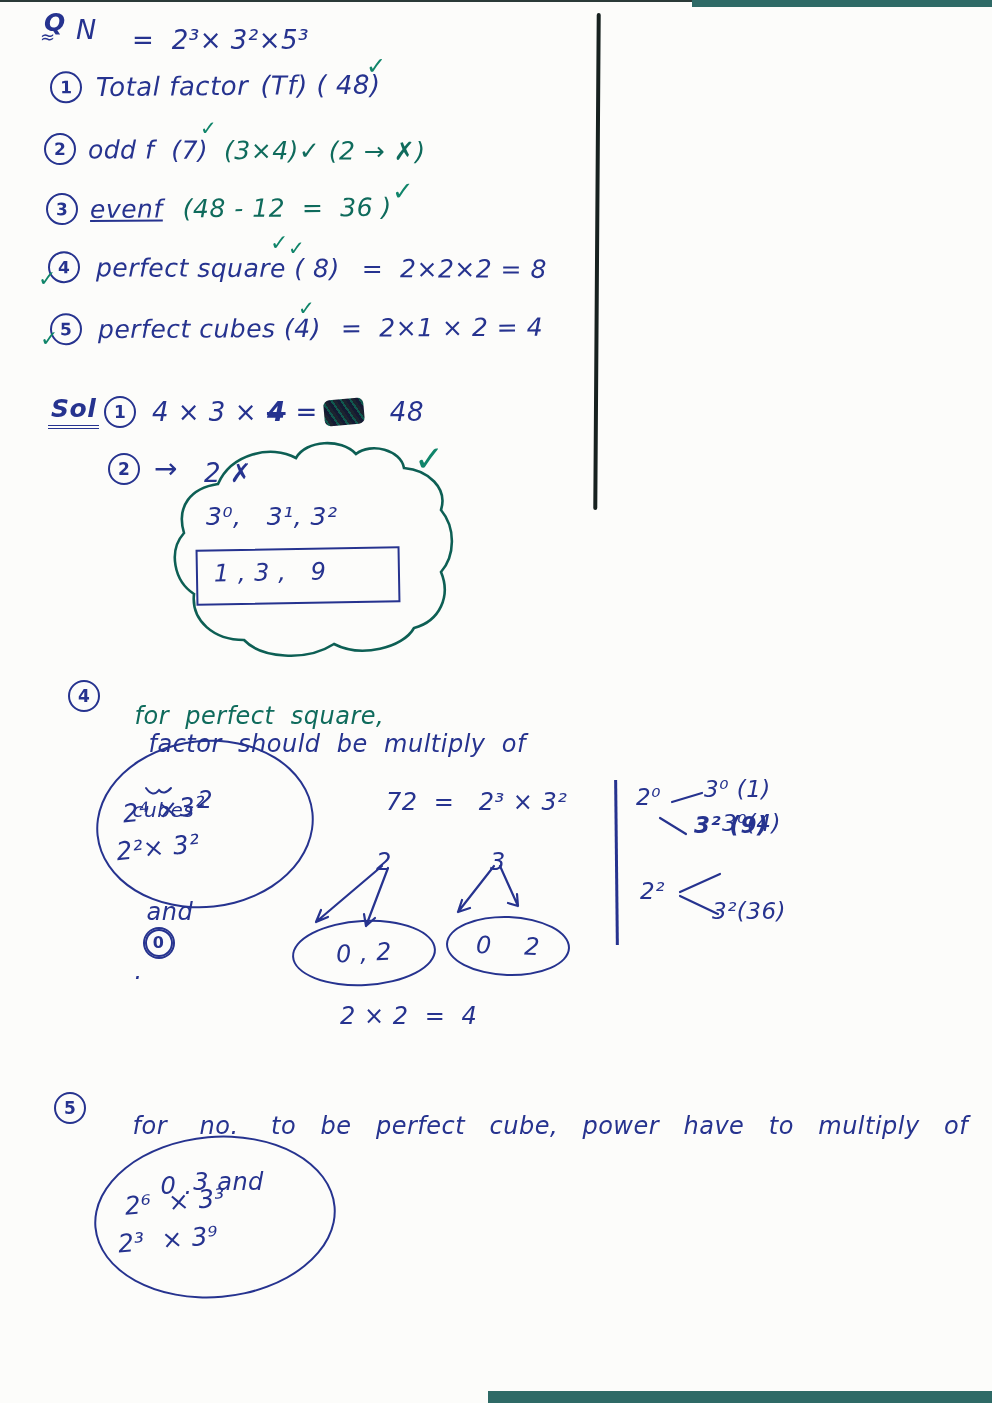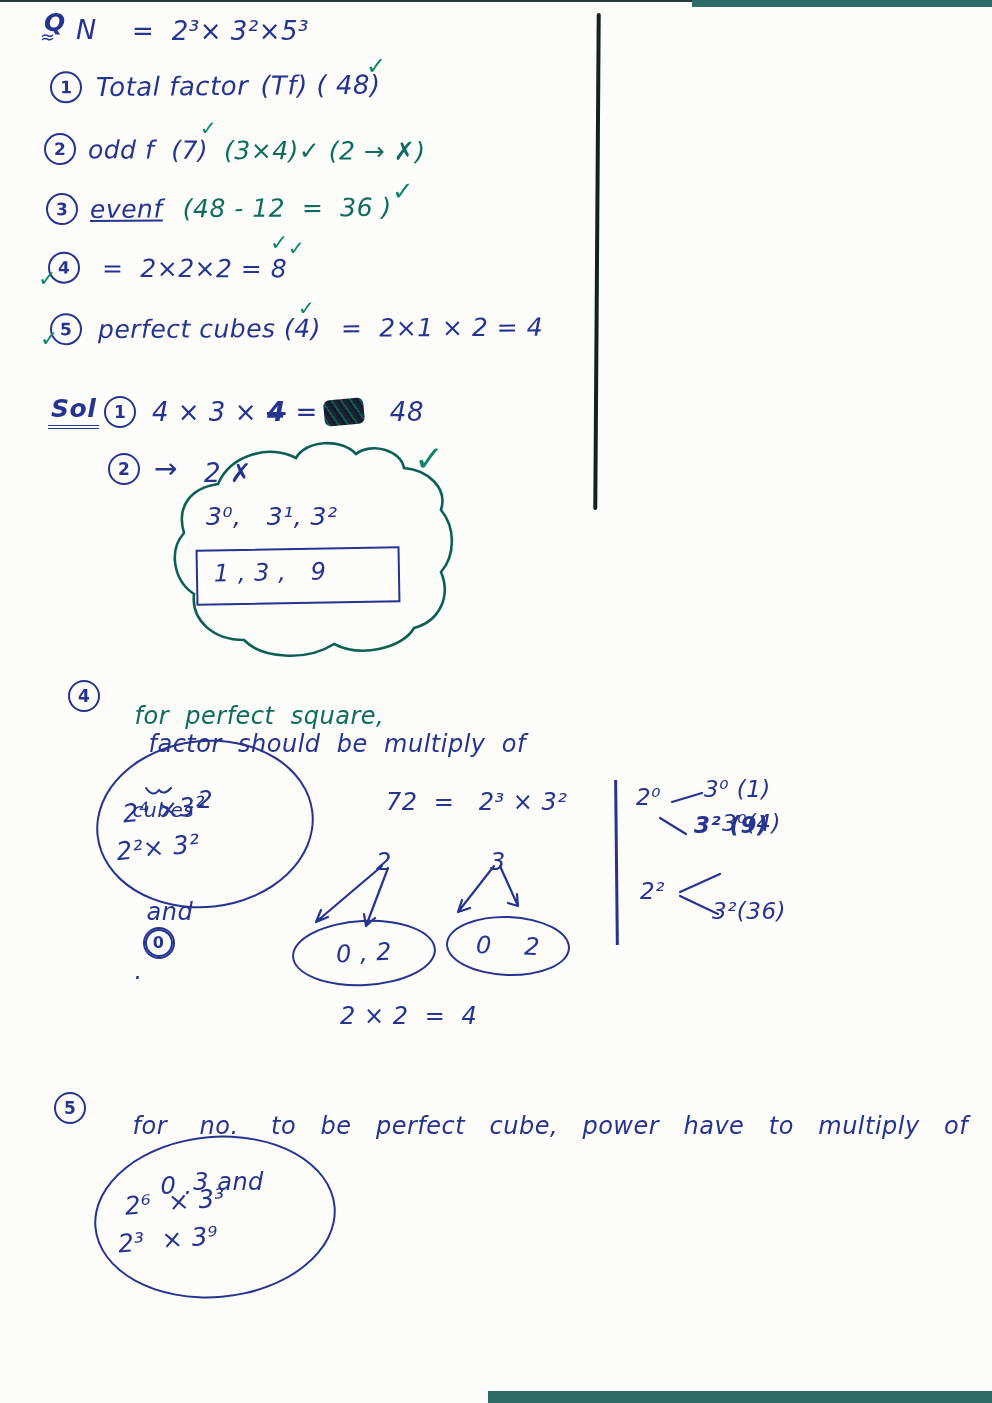--- a/index.html
+++ b/index.html
@@ -39,21 +39,21 @@
 <div class="page">
 
   <div class="abs" style="left:0;top:0;width:992px;height:2px;background:#2b3a38;"></div>
   <div class="abs" style="left:692px;top:0;width:300px;height:7px;background:#2e6a66;"></div>
   <div class="abs" style="left:488px;top:1391px;width:504px;height:12px;background:#2e6a66;"></div>
   <div class="abs" style="left:595px;top:13px;width:4px;height:497px;background:#17211f;border-radius:2px;transform:rotate(.4deg);"></div>
 
   <span class="abs hand blue" style="left:44px;top:8px;font-size:25px;font-weight:bold;">Q</span>
   <span class="abs hand blue" style="left:40px;top:26px;font-size:18px;">≈</span>
   <span class="abs hand blue" style="left:76px;top:14px;font-size:27px;">N</span>
-  <span class="abs hand blue t26" style="left:132px;top:16px;">=  2³× 3²×5³</span>
+  <span class="abs hand blue t26" style="left:132px;top:25px;">=  2³× 3²×5³</span>
 
   <div class="abs row" style="left:50px;top:70px;transform:rotate(-.5deg);">
     <span class="cnum">1</span>
     <span class="hand blue t26" style="margin-left:14px;">Total factor</span>
     <span class="hand blue t26" style="margin-left:12px;">(Tf) ( 48)</span>
   </div>
   <span class="abs chk" style="left:366px;top:52px;font-size:24px;">✓</span>
 
   <div class="abs row" style="left:44px;top:134px;transform:rotate(.3deg);">
     <span class="cnum">2</span>
@@ -65,20 +65,21 @@
   <div class="abs row" style="left:46px;top:192px;transform:rotate(-.4deg);">
     <span class="cnum">3</span>
     <span class="hand blue t25" style="margin-left:12px;text-decoration:underline;">evenf</span>
     <span class="hand teal t25" style="margin-left:20px;">(48 - 12  =  36 )</span>
   </div>
   <span class="abs chk" style="left:392px;top:176px;font-size:26px;">✓</span>
   <span class="abs chk" style="left:270px;top:230px;font-size:22px;">✓</span>
 
   <div class="abs row" style="left:48px;top:252px;transform:rotate(.2deg);">
     <span class="cnum">4</span>
+    <span class="hand blue t25" style="margin-left:16px;">perfect square ( 8)</span>
     <span class="hand blue t25" style="margin-left:22px;">=  2×2×2 = 8</span>
   </div>
   <span class="abs chk" style="left:288px;top:236px;font-size:20px;">✓</span>
   <span class="abs chk" style="left:38px;top:266px;font-size:22px;">✓</span>
 
   <div class="abs row" style="left:50px;top:312px;transform:rotate(-.3deg);">
     <span class="cnum">5</span>
     <span class="hand blue t25" style="margin-left:16px;">perfect cubes (4)</span>
     <span class="hand blue t25" style="margin-left:20px;">=  2×1 × 2 = 4</span>
   </div>

